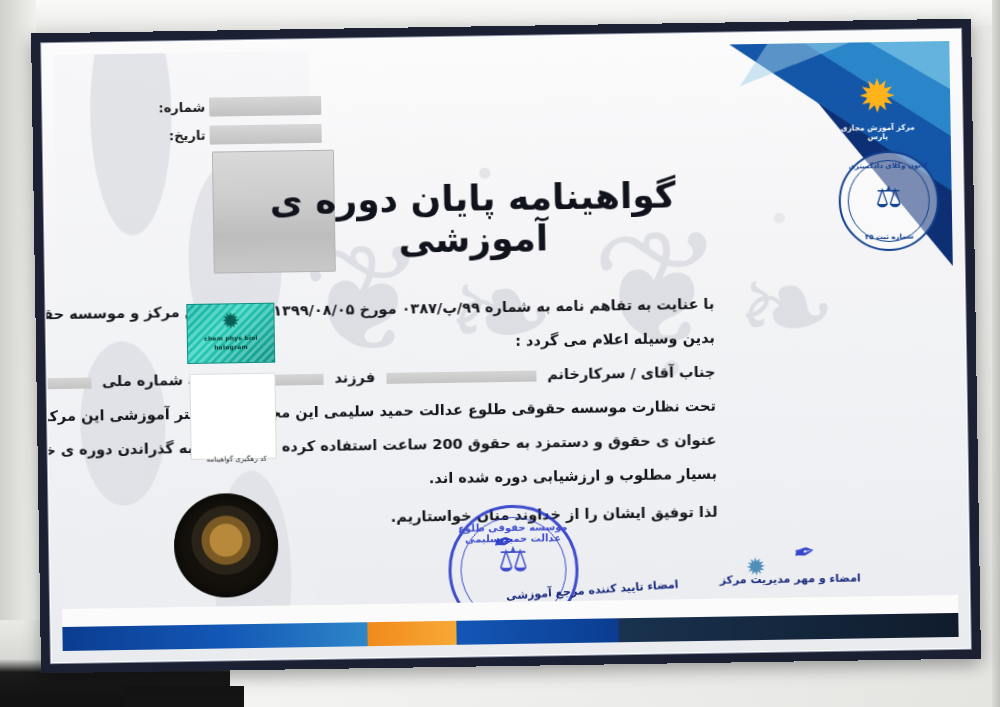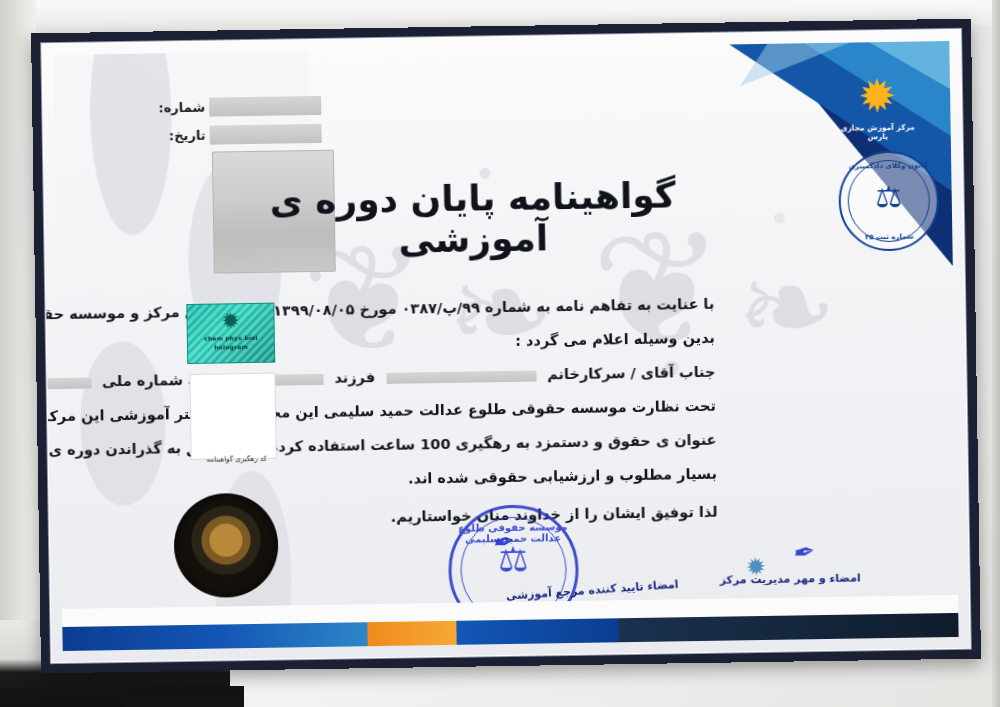--- a/index.html
+++ b/index.html
@@ -458,28 +458,28 @@
 
         <div class="line" id="line-4">
           <span>تحت نظارت</span>
           <span class="em">موسسه حقوقی طلوع عدالت حمید سلیمی</span>
           <span>این مجموعه از بستر آموزشی این مرکز تحت عنوان</span>
         </div>
 
         <div class="line" id="line-5">
           <span>عنوان ی</span>
           <span class="em">حقوق و دستمزد</span>
-          <span>به رهگیری</span>
-          <span class="em">100</span>
+          <span>به حقوق</span>
+          <span class="em">200</span>
           <span>ساعت استفاده کرده اند و موفق به گذراندن دوره ی خود با شرایط</span>
         </div>
 
         <div class="line" id="line-6">
           <span>بسیار مطلوب و ارزشیابی</span>
-          <span class="em">حقوقی</span>
+          <span class="em">دوره</span>
           <span>شده اند.</span>
         </div>
 
         <div class="line" id="line-7">
           <span>لذا توفیق ایشان را از خداوند منان خواستاریم.</span>
         </div>
 
         <div id="hologram">
           <div class="holo-mark">✹</div>
           <div class="holo-text">chem phys biol</div>

